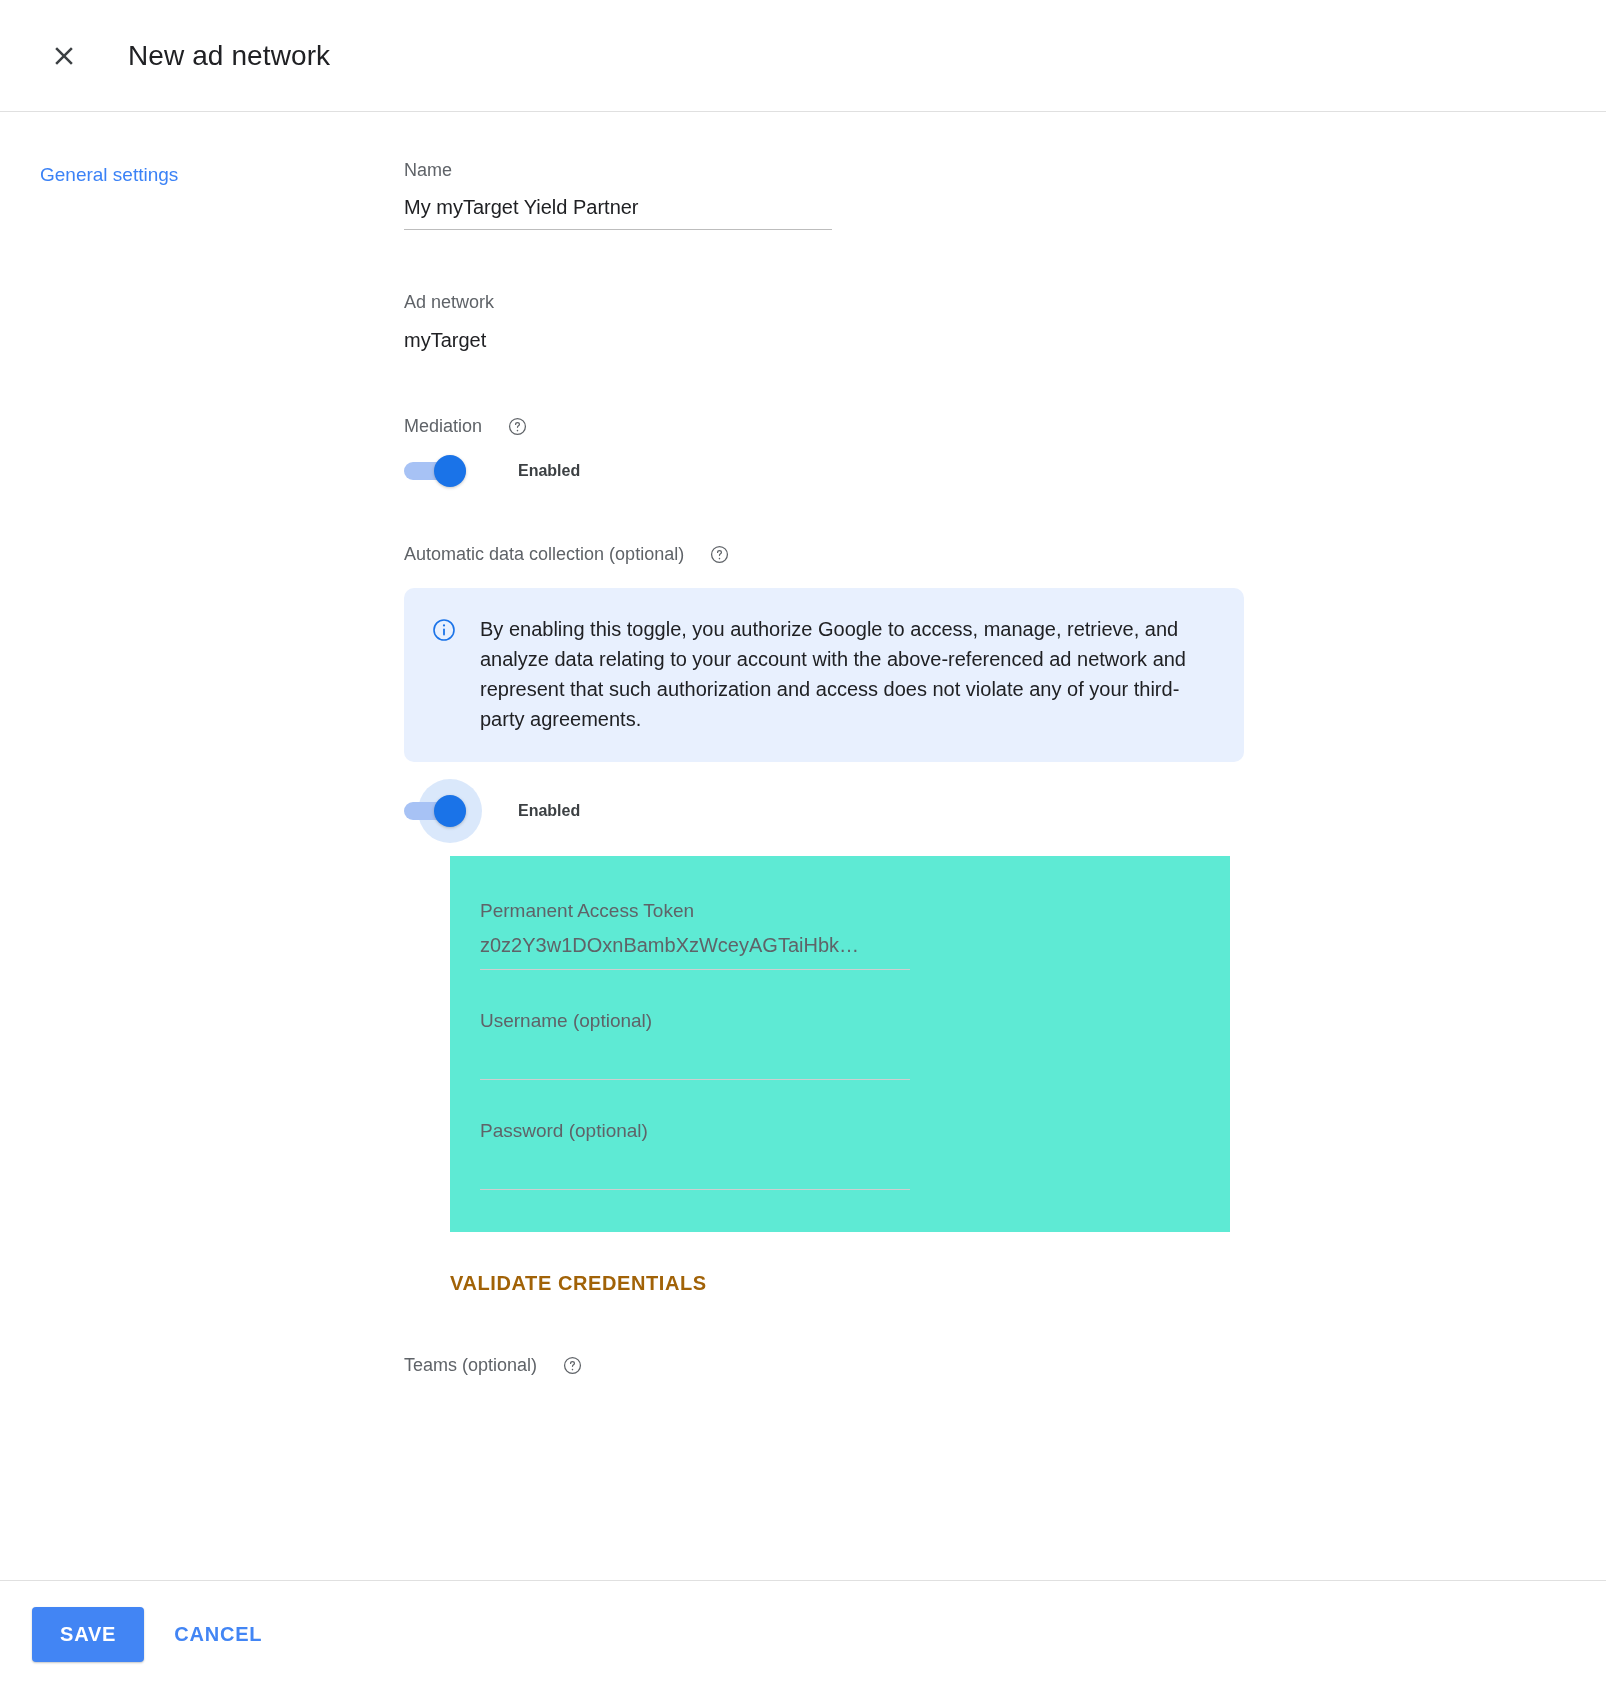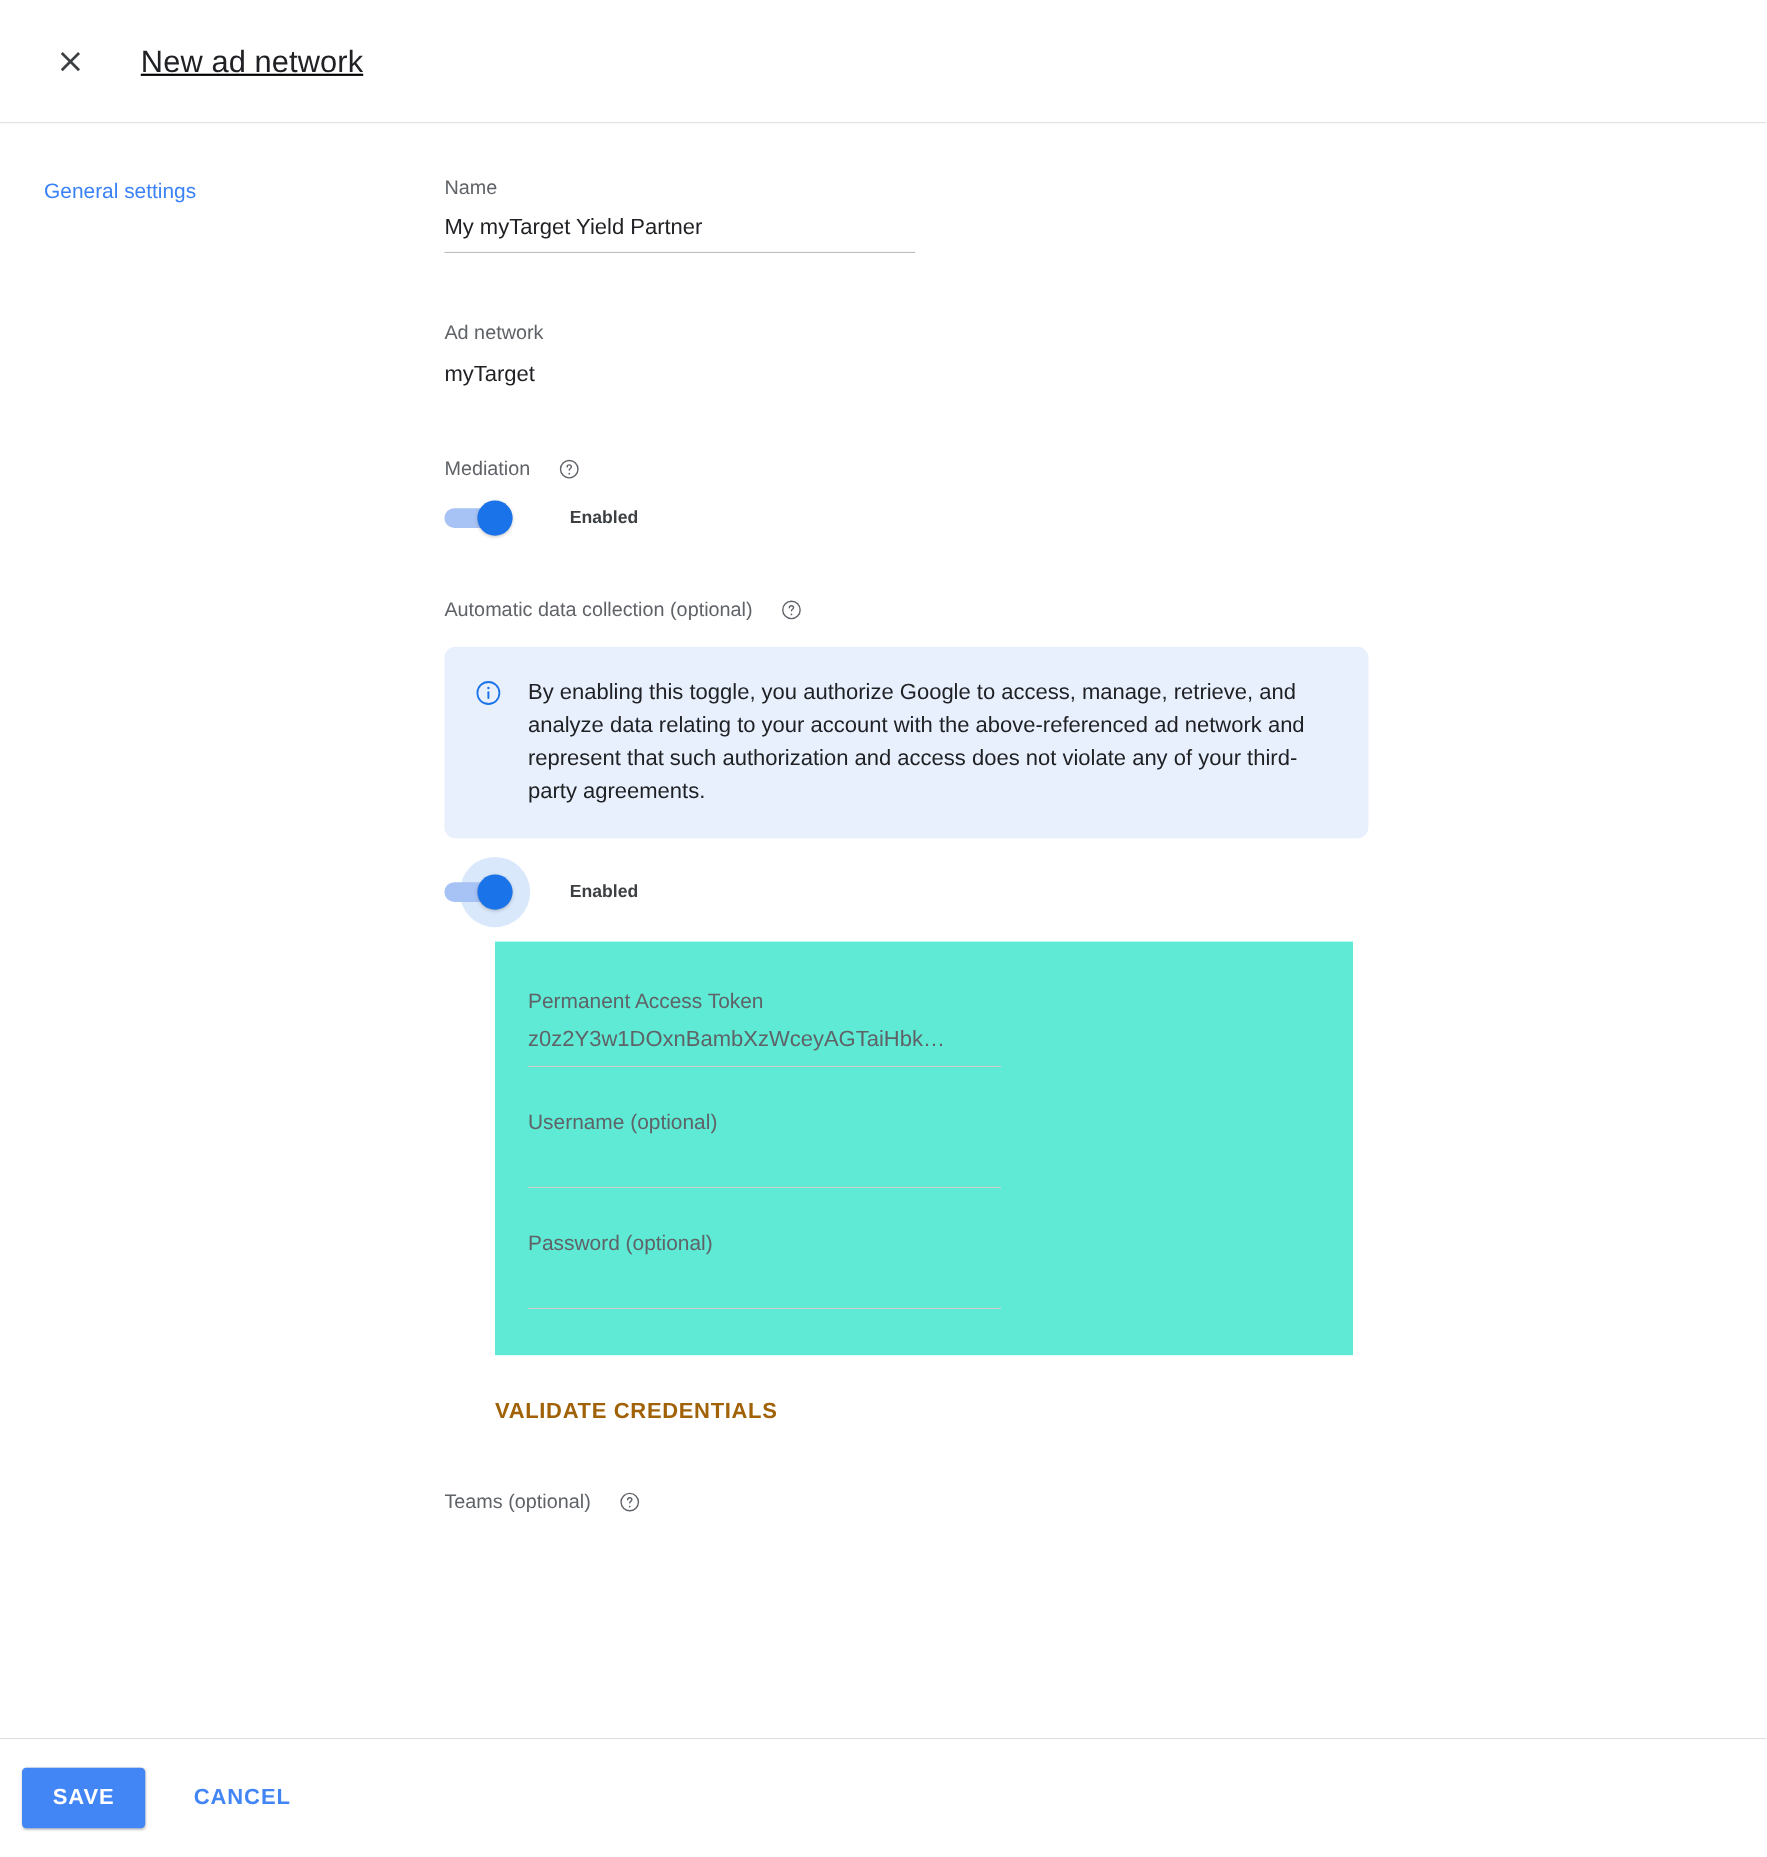--- a/index.html
+++ b/index.html
@@ -12,21 +12,20 @@
     font-family: "Liberation Sans", sans-serif;
     -webkit-font-smoothing: antialiased;
   }
 
   .page {
     position: relative;
     width: 1606px;
     height: 1688px;
     overflow: hidden;
     background: #fff;
-    text-decoration: underline;
   }
 
   
   .header {
     position: relative;
     height: 112px;
     border-bottom: 1px solid #e0e0e0;
     display: flex;
     align-items: center;
     padding-left: 40px;
@@ -221,22 +220,22 @@
   .footer {
     position: absolute;
     left: 0;
     bottom: 0;
     width: 1606px;
     height: 108px;
     border-top: 1px solid #e0e0e0;
     background: #fff;
     display: flex;
     align-items: center;
-    padding-left: 20px;
-    gap: 30px;
+    padding-left: 32px;
+    gap: 16px;
   }
   .save-btn {
     background: #4285f4;
     color: #fff;
     font-size: 20px;
     font-weight: bold;
     letter-spacing: .8px;
     padding: 16px 28px;
     border: none;
     border-radius: 4px;

